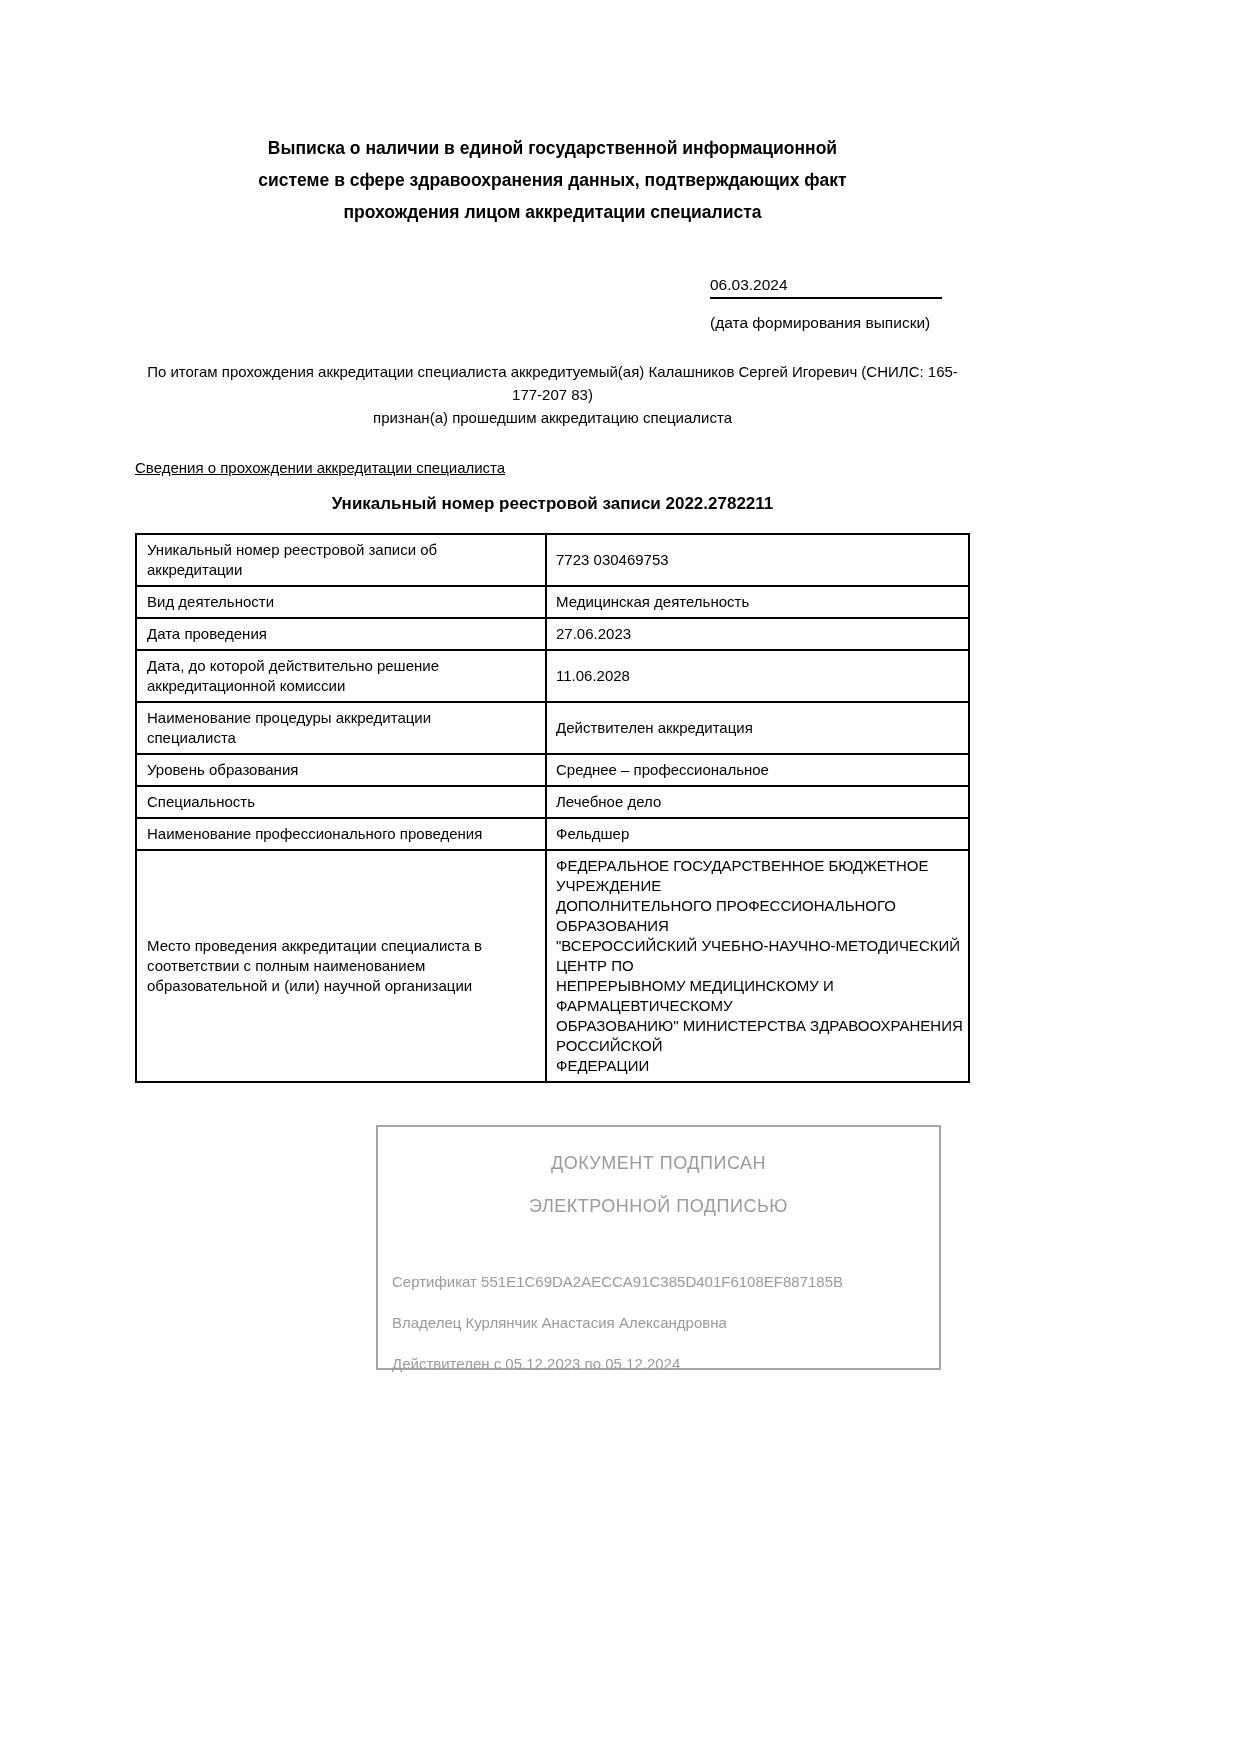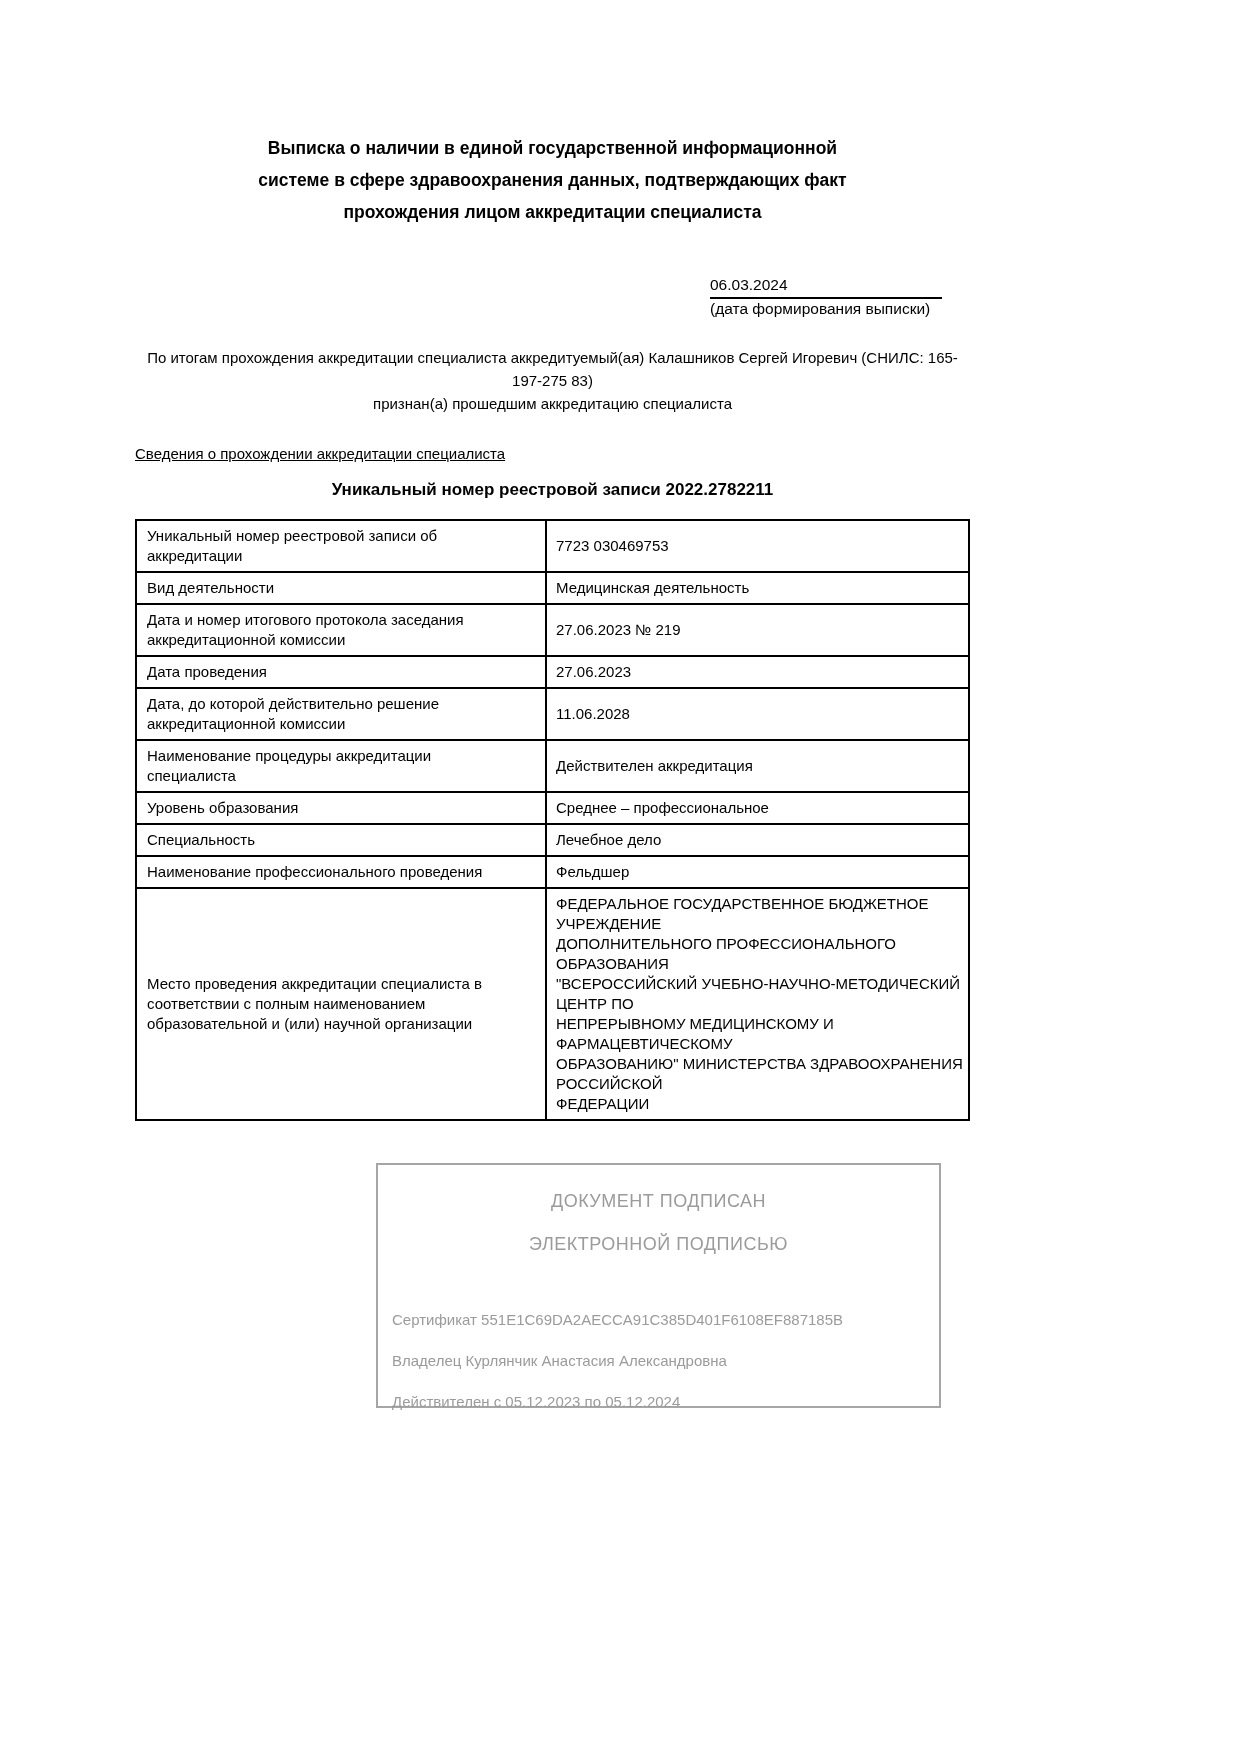--- a/index.html
+++ b/index.html
@@ -38,21 +38,21 @@
     text-align: left;
     font-size: 15.5px;
   }
   .date-value {
     display: block;
     padding-bottom: 3px;
     border-bottom: 2px solid #000000;
     line-height: 18px;
   }
   .date-caption {
-    padding-top: 1px;
+    padding-top: 15px;
     line-height: 18px;
   }
   .intro {
     margin: 28px 0 0 0;
     text-align: center;
     font-size: 15px;
     line-height: 23px;
   }
   .section-heading {
     margin-top: 30px;
@@ -120,45 +120,40 @@
 
     <h1 class="doc-title preline">Выписка о наличии в единой государственной информационной
 системе в сфере здравоохранения данных, подтверждающих факт
 прохождения лицом аккредитации специалиста</h1>
 
     <div class="date-block">
       <div class="date-value">06.03.2024</div>
       <div class="date-caption">(дата формирования выписки)</div>
     </div>
 
-    <p class="intro preline">По итогам прохождения аккредитации специалиста аккредитуемый(ая) Калашников Сергей Игоревич (СНИЛС: 165-197-275 83)
+    <p class="intro preline">По итогам прохождения аккредитации специалиста аккредитуемый(ая) Калашников Сергей Игоревич (СНИЛС: 165-177-207 83)
 признан(а) прошедшим аккредитацию специалиста</p>
 
     <div class="section-heading">Сведения о прохождении аккредитации специалиста</div>
 
     <div class="registry-heading">Уникальный номер реестровой записи 2022.2782211</div>
 
     <table class="acc-table">
       <tbody>
   <tr>
     <td class="cell-label preline">Уникальный номер реестровой записи об
 аккредитации</td>
     <td class="cell-value preline">7723 030469753</td>
   </tr>
 
   <tr>
     <td class="cell-label preline">Вид деятельности</td>
     <td class="cell-value preline">Медицинская деятельность</td>
   </tr>
 
-  <tr>
-    <td class="cell-label preline">Дата и номер итогового протокола заседания
-аккредитационной комиссии</td>
-    <td class="cell-value preline">27.06.2023 № 219</td>
-  </tr>
 
   <tr>
     <td class="cell-label preline">Дата проведения</td>
     <td class="cell-value preline">27.06.2023</td>
   </tr>
 
   <tr>
     <td class="cell-label preline">Дата, до которой действительно решение
 аккредитационной комиссии</td>
     <td class="cell-value preline">11.06.2028</td>

